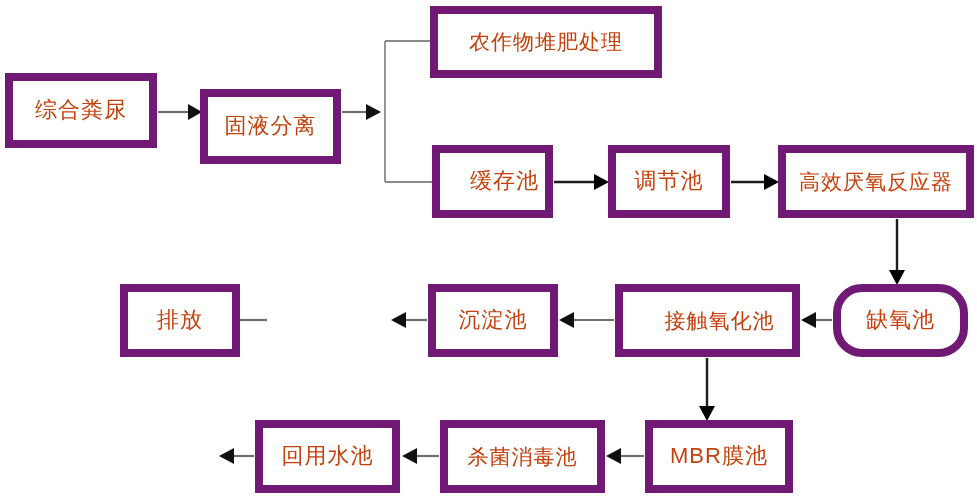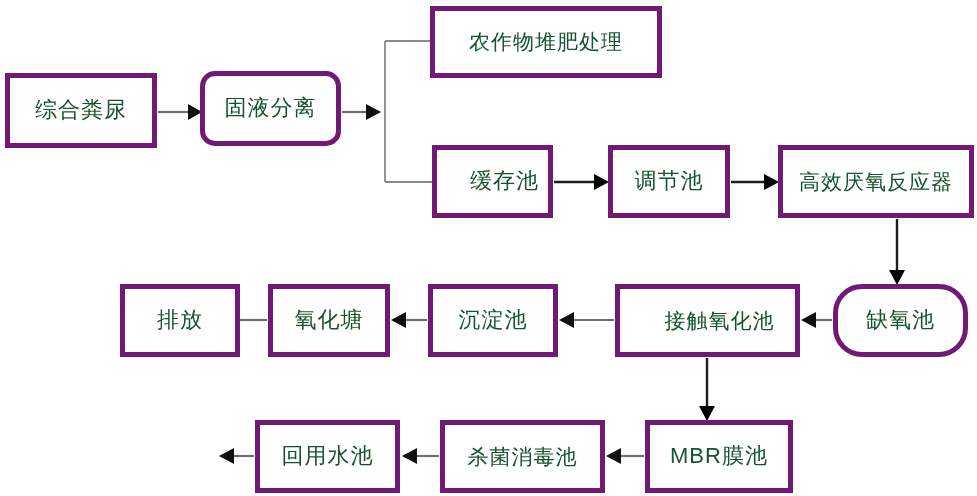--- a/index.html
+++ b/index.html
@@ -11,27 +11,27 @@
     position: relative;
     width: 977px;
     height: 496px;
     background: #ffffff;
     overflow: hidden;
     font-family: "Liberation Sans", "DejaVu Sans", sans-serif;
   }
   .node {
     position: absolute;
     box-sizing: border-box;
-    border: 5px solid #701a75;
+    border: 8px solid #701a75;
     background: #ffffff;
     display: flex;
     align-items: center;
     justify-content: center;
     text-align: center;
-    color: #14532d;
+    color: #c2410c;
     font-size: 22px;
     line-height: 1.1;
     letter-spacing: 1px;
     white-space: nowrap;
     z-index: 3;
   }
   .node.wide { font-size: 21px; }
   svg.wires {
     position: absolute;
     left: 0;
@@ -137,37 +137,36 @@
     </g>
 
     <g>
       <line class="wire" x1="254" y1="456" x2="232" y2="456"></line>
       <polygon class="head" points="234,448 219,456 234,464"></polygon>
     </g>
   </svg>
 
   <div class="node" style="left:5px;  top:73px;  width:152px; height:75px;">综合粪尿</div>
 
-  <div class="node" style="left:200px; top:71px;  width:141px; height:75px;border-radius:15px;">固液分离</div>
+  <div class="node" style="left:200px; top:89px;  width:141px; height:75px;">固液分离</div>
 
   <div class="node wide" style="left:430px; top:6px;   width:232px; height:72px;">农作物堆肥处理</div>
 
   <div class="node" style="left:432px; top:145px; width:121px; height:73px;padding-left:24px;">缓存池</div>
 
   <div class="node" style="left:608px; top:145px; width:122px; height:73px;">调节池</div>
 
   <div class="node wide" style="left:778px; top:145px; width:196px; height:73px;">高效厌氧反应器</div>
 
   <div class="node" style="left:833px; top:284px; width:135px; height:73px;border-radius:29px;">缺氧池</div>
 
   <div class="node wide" style="left:615px; top:284px; width:185px; height:73px;padding-left:24px;">接触氧化池</div>
 
   <div class="node" style="left:428px; top:284px; width:130px; height:73px;">沉淀池</div>
 
-  <div class="node" style="left:268px; top:284px; width:122px; height:73px;">氧化塘</div>
 
   <div class="node" style="left:120px; top:284px; width:120px; height:73px;">排放</div>
 
   <div class="node" style="left:645px; top:420px; width:148px; height:73px;">MBR膜池</div>
 
   <div class="node wide" style="left:440px; top:420px; width:165px; height:73px;">杀菌消毒池</div>
 
   <div class="node" style="left:255px; top:420px; width:145px; height:73px;">回用水池</div>
 
 

